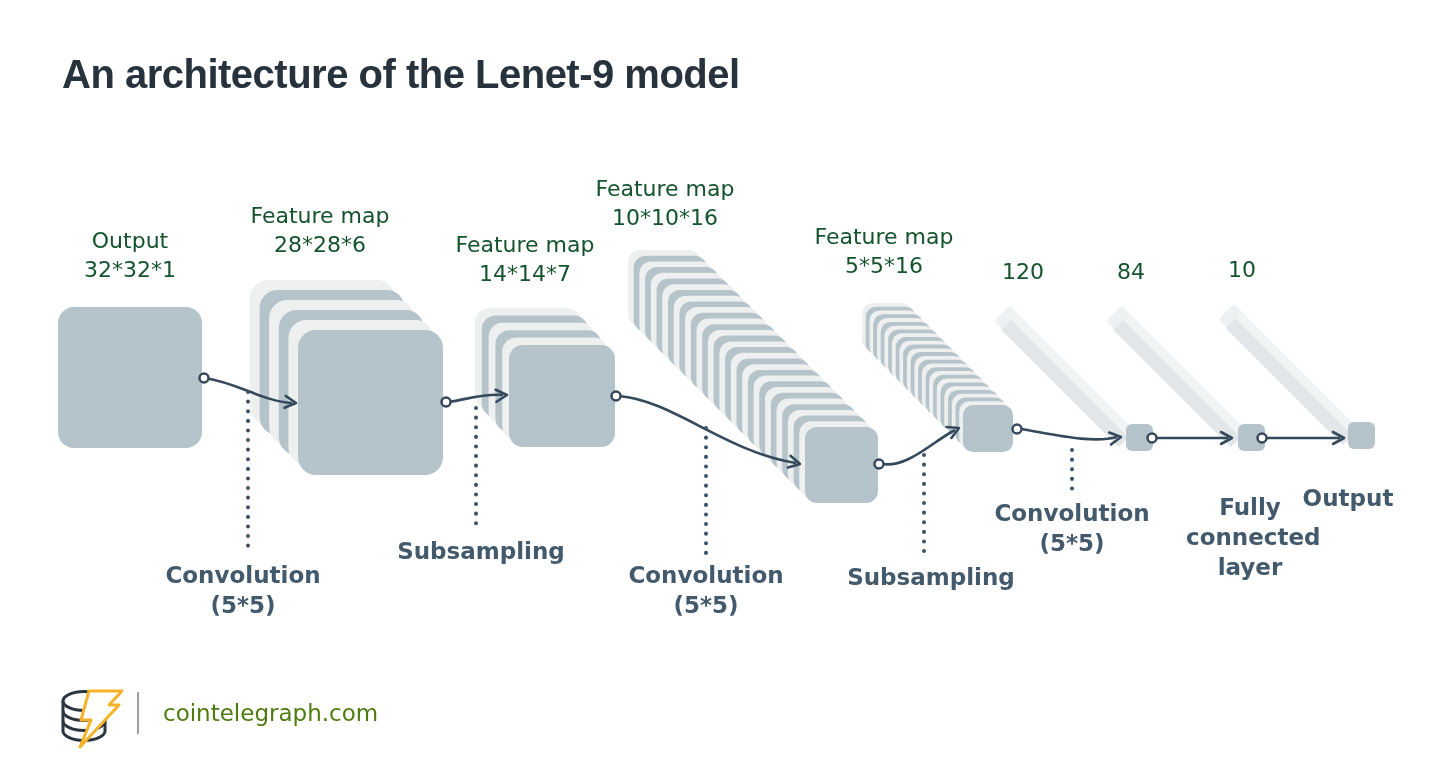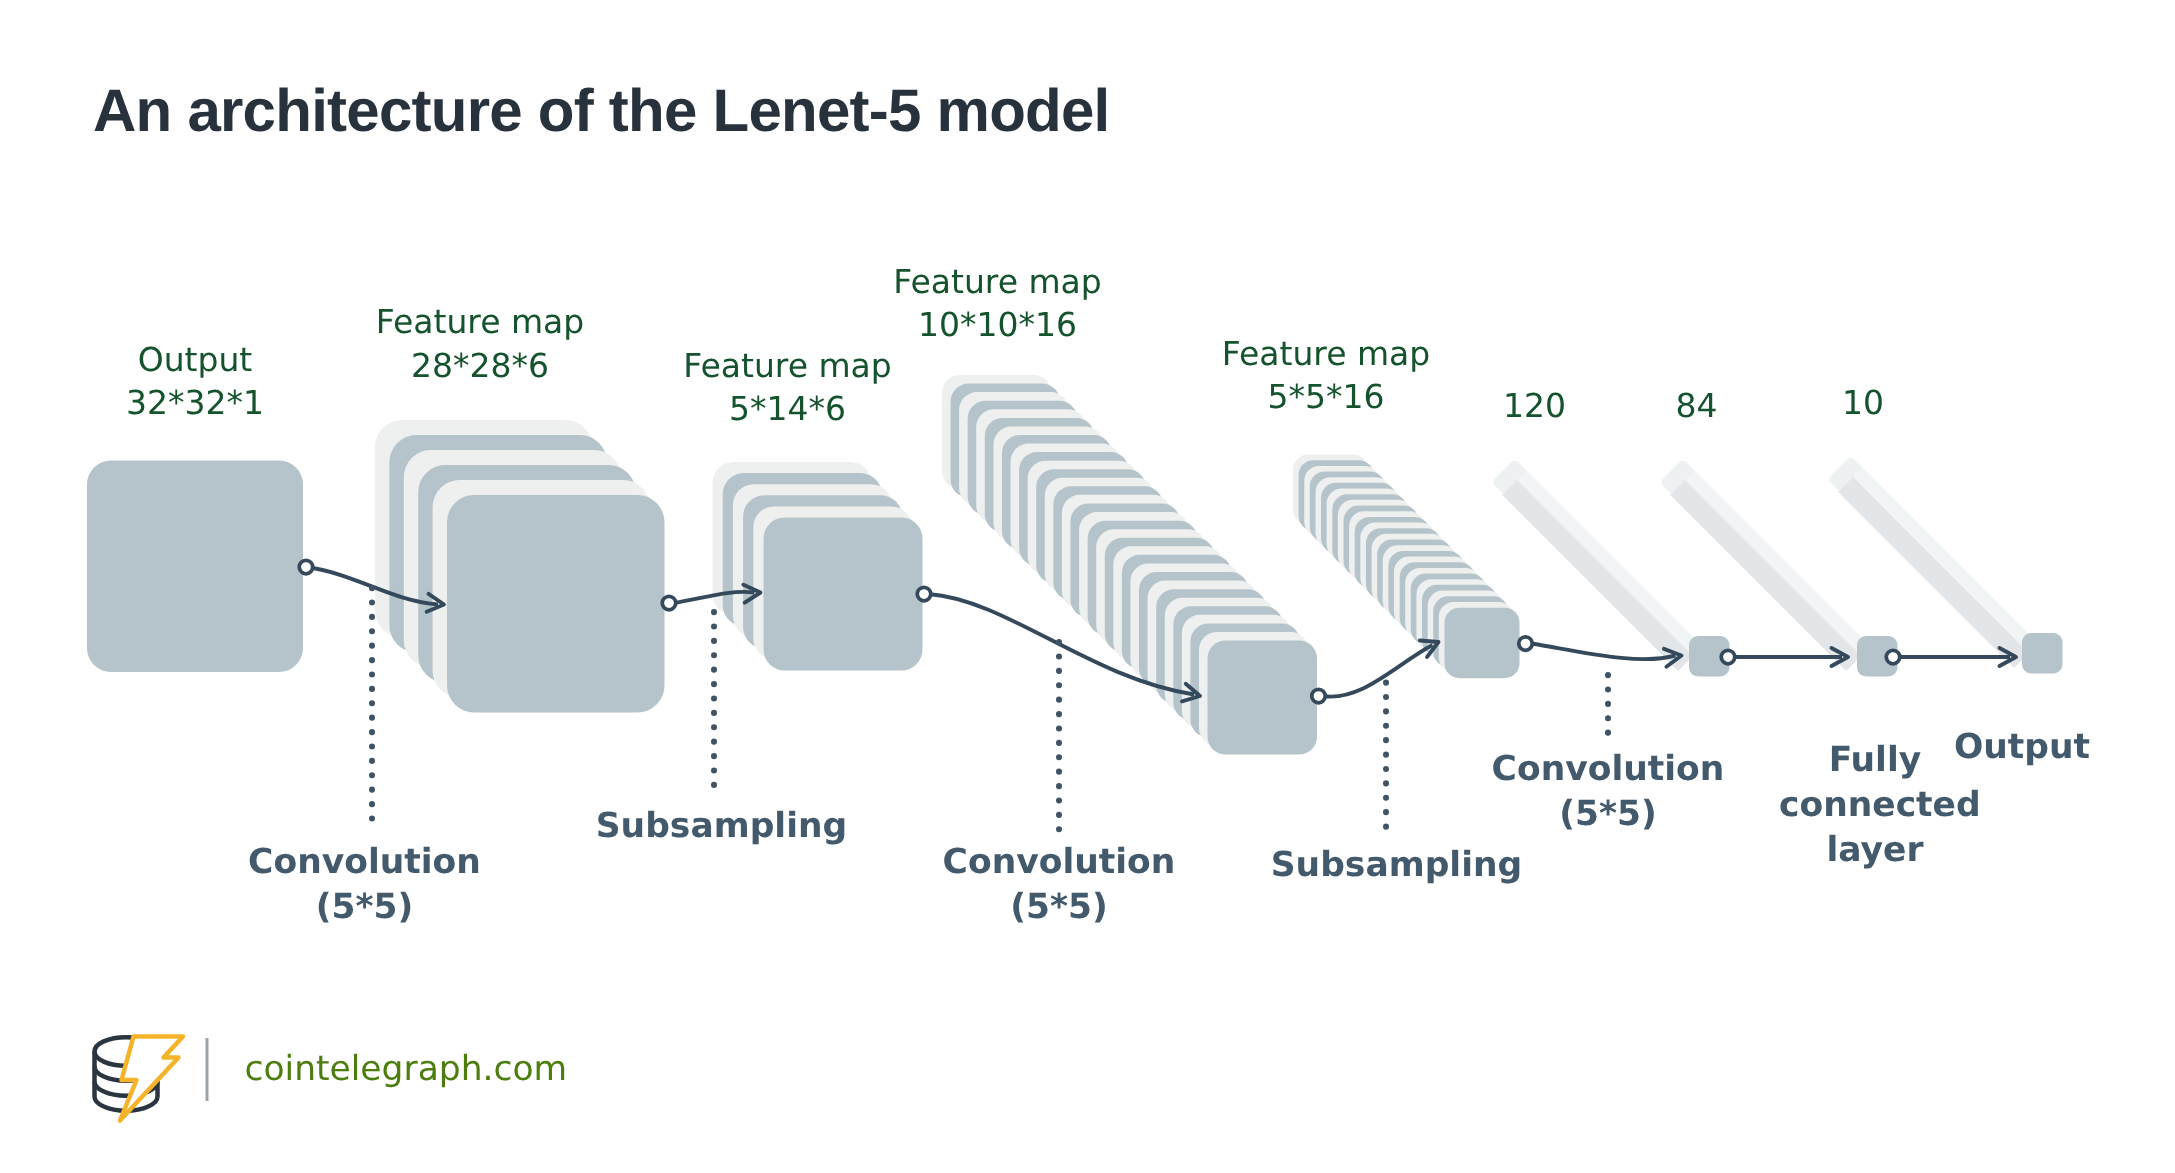--- a/index.html
+++ b/index.html
@@ -27,21 +27,21 @@
   .divider{position:absolute;left:137px;top:8px;width:2px;height:42px;background:#99a1a9;}
   .site{position:absolute;left:163px;top:16px;font-size:23px;color:#4d7c0f;}
   .source{position:absolute;right:60px;top:12px;font-size:27px;font-style:italic;color:#44566a;}
   .source b{font-weight:700;}
 </style>
 </head>
 <body>
 
 <div class="canvas">
 
-  <h1 class="title">An architecture of the Lenet-5 model</h1>
+  <h1 class="title">An architecture of the Lenet-9 model</h1>
 
   <svg id="diagram" width="1450" height="782" viewBox="0 0 1450 782">
       <rect x="58.0" y="307.0" width="144" height="141" rx="16" fill="#b5c3ca"></rect>
       <rect x="250.0" y="280.0" width="145" height="145" rx="18" fill="#eef0f0"></rect>
       <rect x="259.6" y="290.0" width="145" height="145" rx="18" fill="#b5c3ca"></rect>
       <rect x="269.2" y="300.0" width="145" height="145" rx="18" fill="#eef0f0"></rect>
       <rect x="278.8" y="310.0" width="145" height="145" rx="18" fill="#b5c3ca"></rect>
       <rect x="288.4" y="320.0" width="145" height="145" rx="18" fill="#eef0f0"></rect>
       <rect x="298.0" y="330.0" width="145" height="145" rx="18" fill="#b5c3ca"></rect>
       <rect x="475.0" y="308.0" width="106" height="102" rx="14" fill="#eef0f0"></rect>
@@ -159,21 +159,21 @@
   <div class="layer-label" style="left:130px;top:226px">
     <div>Output</div>
     <div>32*32*1</div>
   </div>
   <div class="layer-label" style="left:320px;top:201px">
     <div>Feature map</div>
     <div>28*28*6</div>
   </div>
   <div class="layer-label" style="left:525px;top:230px">
     <div>Feature map</div>
-    <div>5*14*6</div>
+    <div>14*14*7</div>
   </div>
   <div class="layer-label" style="left:665px;top:174px">
     <div>Feature map</div>
     <div>10*10*16</div>
   </div>
   <div class="layer-label" style="left:884px;top:222px">
     <div>Feature map</div>
     <div>5*5*16</div>
   </div>
   <div class="layer-label" style="left:1023px;top:257px">120</div>

